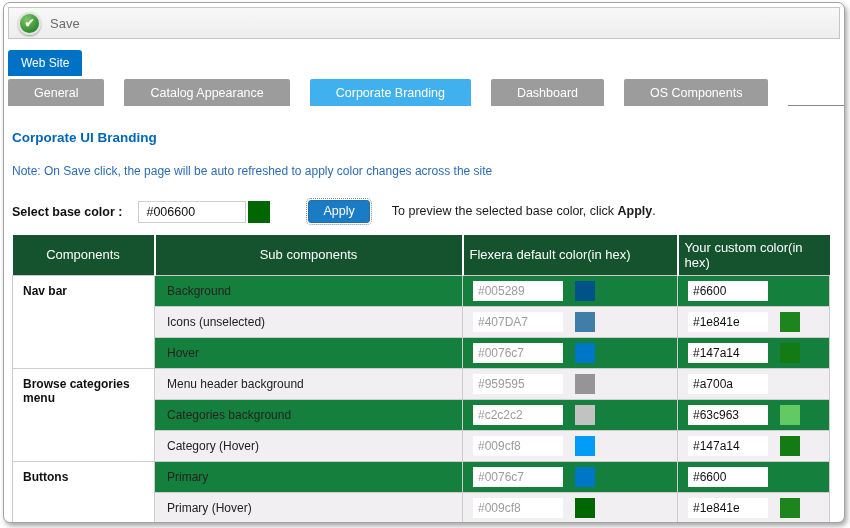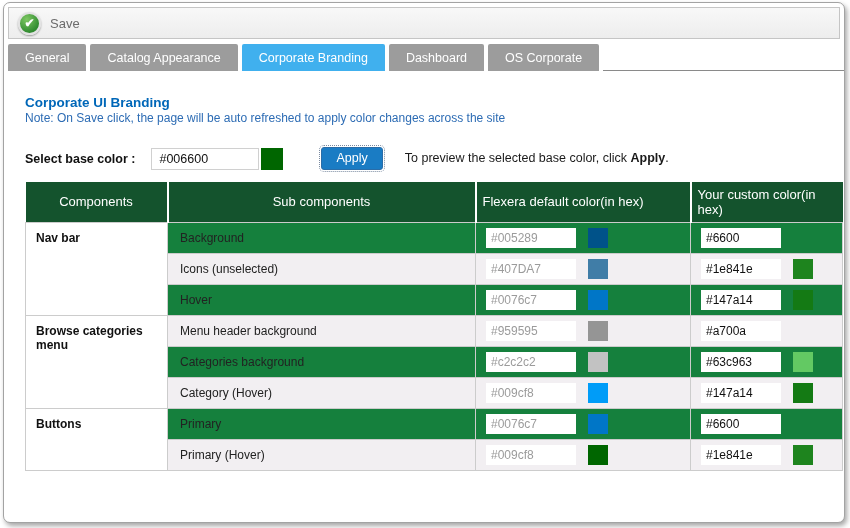--- a/index.html
+++ b/index.html
@@ -25,31 +25,31 @@
   .save-label { color: #6b6b6b; font-size: 13px; }
   
   .site-tab {
     margin: 7px 0 0 4px; display: inline-flex; align-items: center;
     height: 26px; padding: 0 13px; background: #0072c6; color: #fff;
     font-size: 12px; border-radius: 3px 3px 0 0; cursor: pointer;
   }
   
   .tabstrip { margin-left: 4px; margin-top: 2px; display: flex; align-items: flex-end; height: 28px; }
   .tab {
-    height: 27px; padding: 0 17px; margin-right: 4px;
+    height: 27px; padding: 0 26px; margin-right: 20px;
     background: #9c9c9c; color: #fff; font-size: 12.5px;
     display: flex; align-items: center; cursor: pointer; white-space: nowrap;
     border-radius: 2px 2px 0 0;
   }
   .tab.active { background: #40b0ee; }
   .tabstrip-filler { flex: 1; height: 27px; border-bottom: 1px solid #8a8a8a; }
   
-  .content { padding: 0 15px 0 21px; }
+  .content { padding: 0 15px 0 8px; }
   .heading { margin-top: 24px; font-size: 13.5px; color: #0067b8; font-weight: bold; }
-  .note { margin-top: 1px; font-size: 12px; color: #2d6cb4; }
+  .note { margin-top: 19px; font-size: 12px; color: #2d6cb4; }
   .base-row { margin-top: 22px; display: flex; align-items: center; }
   .base-label { font-weight: bold; font-size: 12.5px; color: #111; white-space: nowrap; }
   .base-input { margin-left: 16px; width: 108px; height: 22px; border: 1px solid #d0d0d0; padding: 0 7px; font-size: 12.5px; font-family: inherit; color: #111; }
   .base-swatch { width: 22px; height: 22px; margin-left: 2px; }
   .apply-btn {
     margin-left: 38px; background: #1a7cc4; color: #fff; border: 1px solid #2a6da8;
     border-radius: 3px; padding: 3px 14px 4px; font-size: 12.5px; font-family: inherit; cursor: pointer;
     outline: 1px dotted #7a8aa0; outline-offset: 1px;
   }
   .instructions { margin-left: 22px; font-size: 12.5px; color: #1a1a1a; line-height: 1.5; }
@@ -77,27 +77,28 @@
 
 <div class="window">
 
   <div class="toolbar">
     <button class="save-btn">
       <span class="save-icon">✔</span>
       <span class="save-label">Save</span>
     </button>
   </div>
 
+  <div class="site-tab">Web Site</div>
 
   <div class="tabstrip">
     <div class="tab">General</div>
     <div class="tab">Catalog Appearance</div>
     <div class="tab active">Corporate Branding</div>
     <div class="tab">Dashboard</div>
-    <div class="tab">OS Corporate</div>
+    <div class="tab">OS Components</div>
     <div class="tabstrip-filler"></div>
   </div>
 
   <div class="content">
     <div class="heading">Corporate UI Branding</div>
     <div class="note">Note: On Save click, the page will be auto refreshed to apply color changes across the site</div>
 
     <div class="base-row">
       <span class="base-label">Select base color :</span>
       <input class="base-input" type="text" value="#006600" style="">

